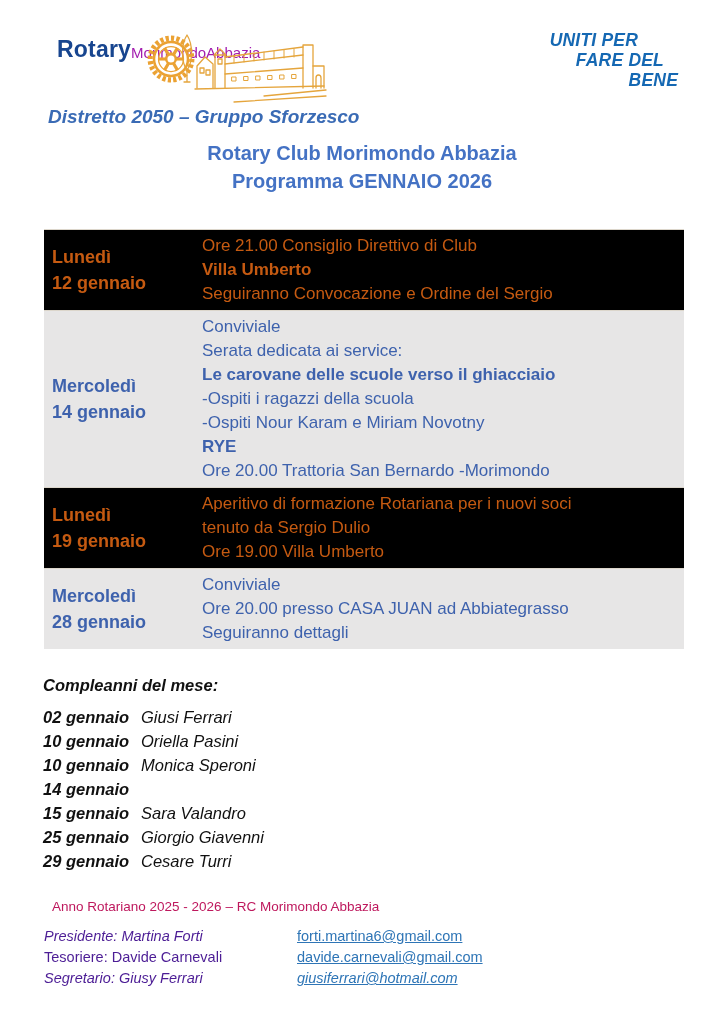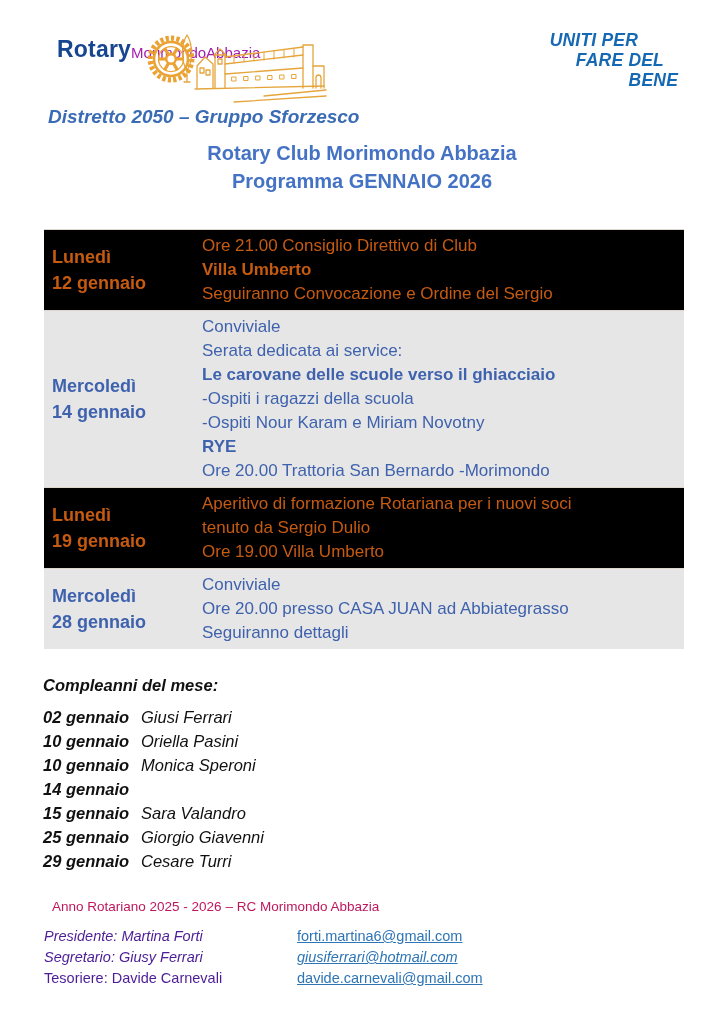--- a/index.html
+++ b/index.html
@@ -234,21 +234,21 @@
 </div>
 
 <div class="abs year-line">Anno Rotariano 2025 - 2026 – RC Morimondo Abbazia</div>
 <div class="abs officers" id="officers">
   <div class="o-row">
     <div class="o-role it">Presidente: Martina Forti</div>
     <a class="o-email">forti.martina6@gmail.com</a>
   </div>
 
   <div class="o-row">
+    <div class="o-role">Tesoriere: Davide Carnevali</div>
+    <a class="o-email">davide.carnevali@gmail.com</a>
+  </div>
+
+  <div class="o-row">
     <div class="o-role it">Segretario: Giusy Ferrari</div>
     <a class="o-email it">giusiferrari@hotmail.com</a>
   </div>
-
-  <div class="o-row">
-    <div class="o-role">Tesoriere: Davide Carnevali</div>
-    <a class="o-email">davide.carnevali@gmail.com</a>
-  </div>
 </div>
 
 </body></html>

